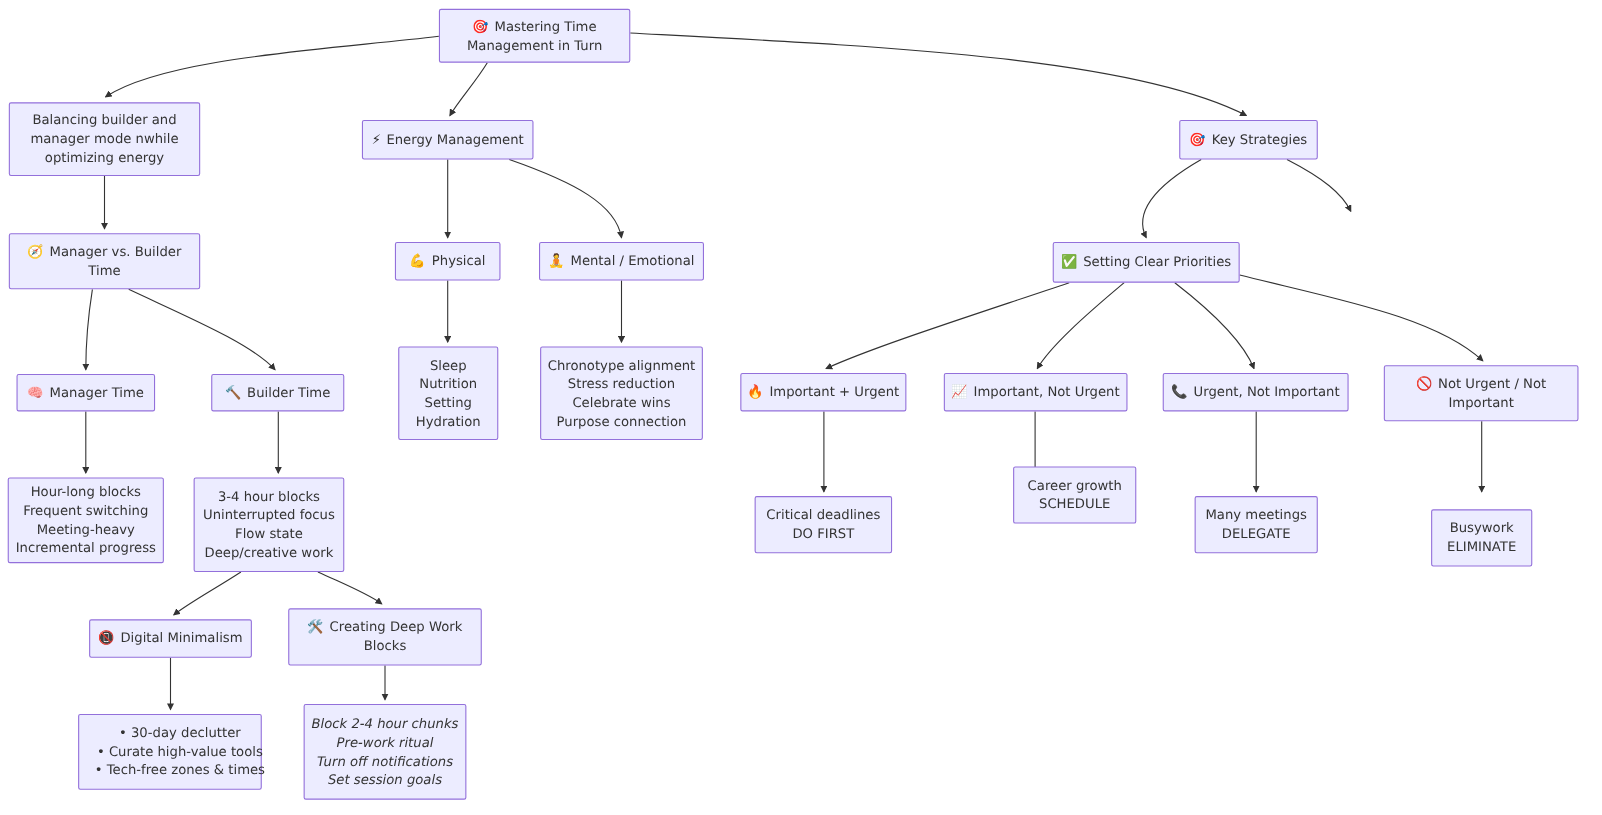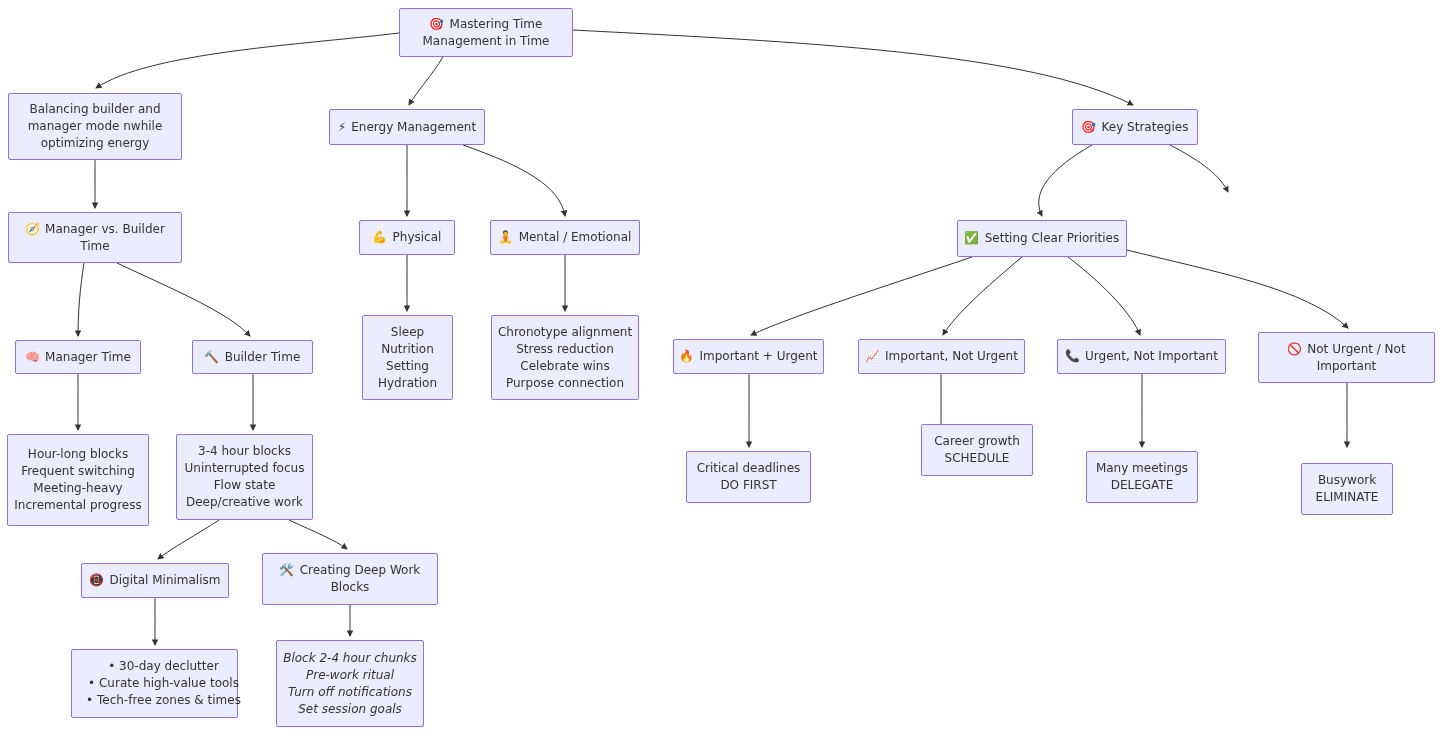--- a/index.html
+++ b/index.html
@@ -36,21 +36,21 @@
   .n-balancing{left:8px;top:93px;width:174px;height:67px;}
   .n-energy{left:329px;top:109px;width:156px;height:36px;}
   .n-keystrat{left:1072px;top:109px;width:126px;height:36px;}
   .n-mvb{left:8px;top:212px;width:174px;height:51px;}
   .n-physical{left:359px;top:220px;width:96px;height:35px;}
   .n-mental{left:490px;top:220px;width:150px;height:35px;}
   .n-priorities{left:957px;top:220px;width:170px;height:37px;}
   .n-timetools{left:1159px;top:196px;width:140px;height:84px;}
   .n-mgrtime{left:15px;top:340px;width:126px;height:34px;}
   .n-bldtime{left:192px;top:340px;width:121px;height:34px;}
-  .n-mgrleaf{left:7px;top:434px;width:142px;height:92px;}
+  .n-mgrleaf{left:7px;top:434px;width:142px;height:78px;}
   .n-bldleaf{left:176px;top:434px;width:137px;height:86px;}
   .n-physleaf{left:362px;top:315px;width:91px;height:85px;}
   .n-mentleaf{left:491px;top:315px;width:148px;height:85px;}
   .n-iu{left:673px;top:339px;width:151px;height:35px;}
   .n-inu{left:858px;top:339px;width:167px;height:35px;}
   .n-uni{left:1057px;top:339px;width:169px;height:35px;}
   .n-nuni{left:1258px;top:332px;width:177px;height:51px;}
   .n-iuleaf{left:686px;top:451px;width:125px;height:52px;}
   .n-inuleaf{left:885px;top:424px;width:112px;height:52px;margin-left:36px;}
   .n-unileaf{left:1086px;top:451px;width:112px;height:52px;}
@@ -101,21 +101,21 @@
       <path d="M 1347,383 C 1347,403 1347,427 1347,447" marker-end="url(#arrow)"></path>
     </g>
   </svg>
 
   <div class="node n-root">
     <div class="line">
         <span class="icon">🎯</span>
         <span>Mastering Time</span>
       </div>
     <div class="line">
-        <span>Management in Time</span>
+        <span>Management in Turn</span>
       </div>
   </div>
 
   <div class="node n-balancing">
     <div class="line">
         <span>Balancing builder and</span>
       </div>
     <div class="line">
         <span>manager mode nwhile</span>
       </div>

